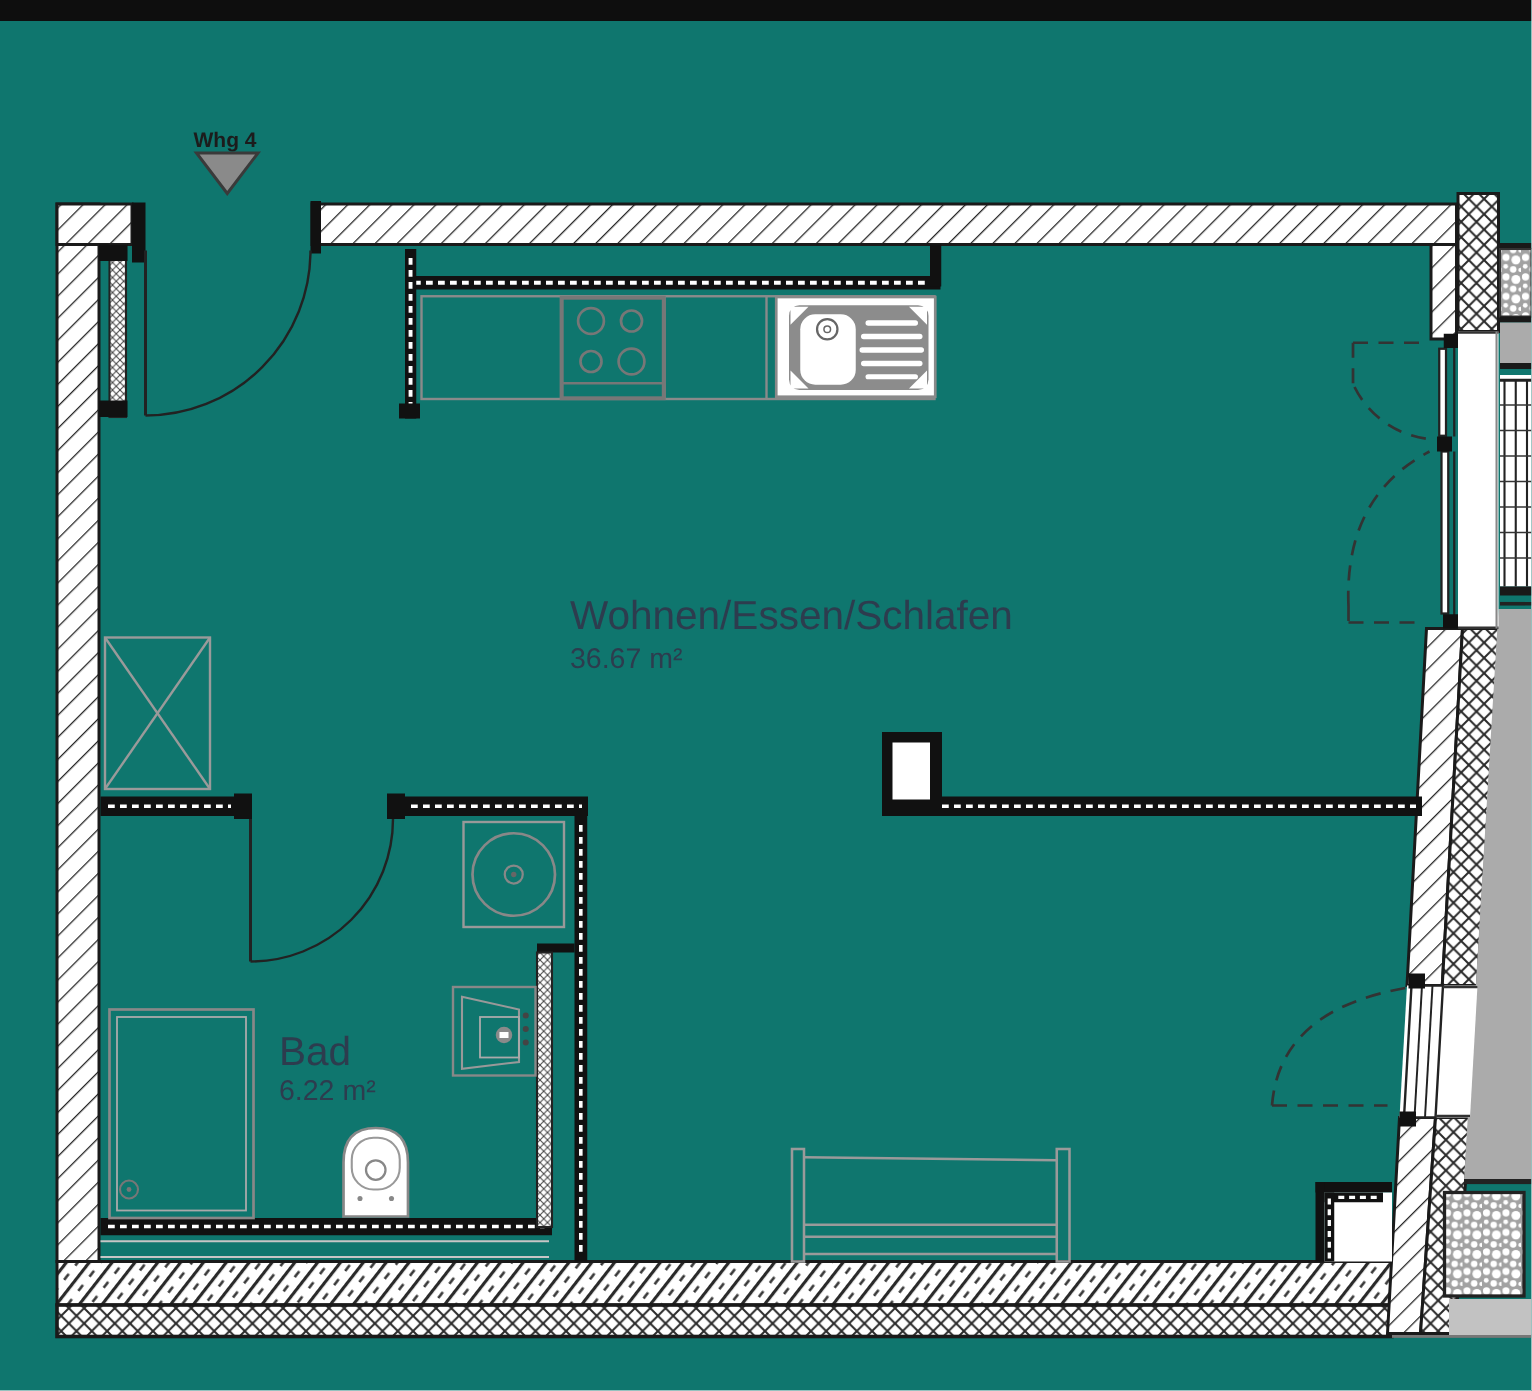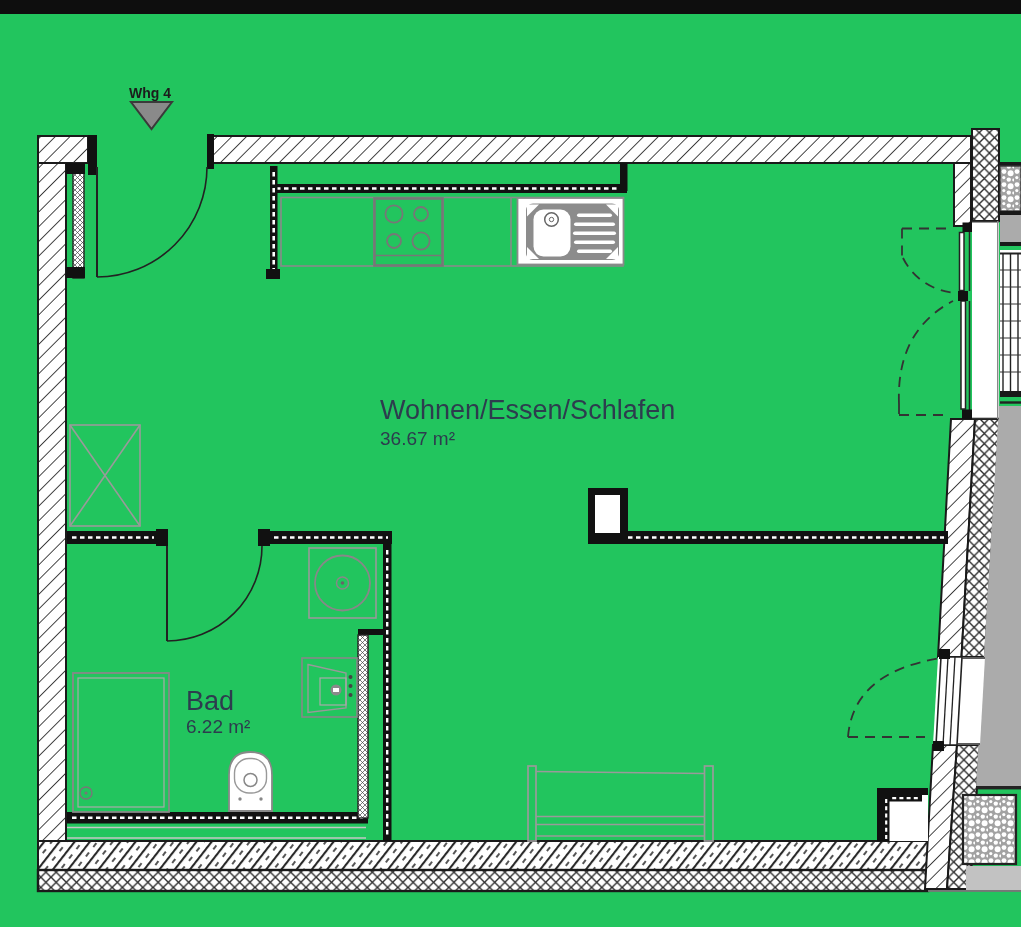--- a/index.html
+++ b/index.html
@@ -1,16 +1,16 @@
 <!DOCTYPE html>
 <html><head>
 <meta charset="utf-8">
 <style>
   html,body{margin:0;padding:0;background:#fff;font-family:"Liberation Sans",sans-serif;}
-  #page{position:relative;width:1021px;height:927px;overflow:hidden;background:#22c55e;}
+  #page{position:relative;width:1021px;height:927px;overflow:hidden;background:#0f766e;}
 </style>
 </head>
 <body>
 <div id="page">
 <svg width="1021" height="927" viewBox="0 0 1021 927">
 <defs>
   <pattern id="h45" patternUnits="userSpaceOnUse" width="10.4" height="10.4" patternTransform="rotate(-45)">
     <rect width="10.4" height="10.4" fill="#fff"></rect>
     <line x1="0" y1="0" x2="10.4" y2="0" stroke="#262626" stroke-width="1.7"></line>
   </pattern>

